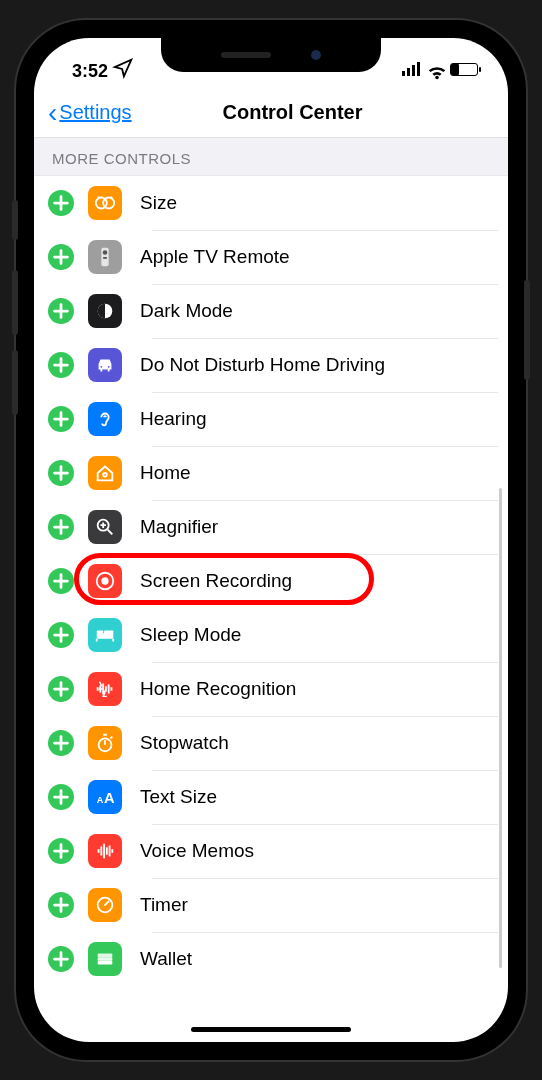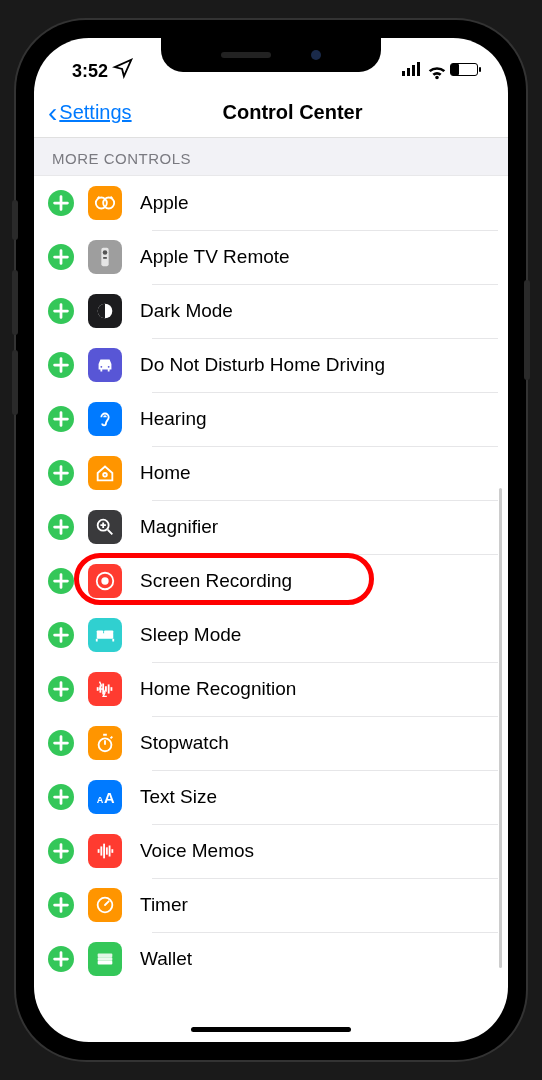--- a/index.html
+++ b/index.html
@@ -245,21 +245,21 @@
               <path d="M12 5v14M5 12h14" stroke="#fff" stroke-width="3" stroke-linecap="round"></path>
             </svg>
           </div>
           <div class="app-icon ic-alarm">
             <svg viewBox="0 0 24 24" fill="#fff">
               <circle cx="8" cy="12" r="6" fill="none" stroke="#fff" stroke-width="2"></circle>
               <circle cx="16" cy="12" r="6" fill="none" stroke="#fff" stroke-width="2"></circle>
               <path d="M6 5l-2 2M18 5l2 2" stroke="#fff" stroke-width="2"></path>
             </svg>
           </div>
-          <span class="row-label">Apple</span>
+          <span class="row-label">Size</span>
         </div>
         <div class="row">
           <div class="add-btn">
             <svg viewBox="0 0 24 24" width="16" height="16">
               <path d="M12 5v14M5 12h14" stroke="#fff" stroke-width="3" stroke-linecap="round"></path>
             </svg>
           </div>
           <div class="app-icon ic-tv">
             <svg viewBox="0 0 24 24">
               <rect x="8" y="2" width="8" height="20" rx="2" fill="#e5e5e5"></rect>

